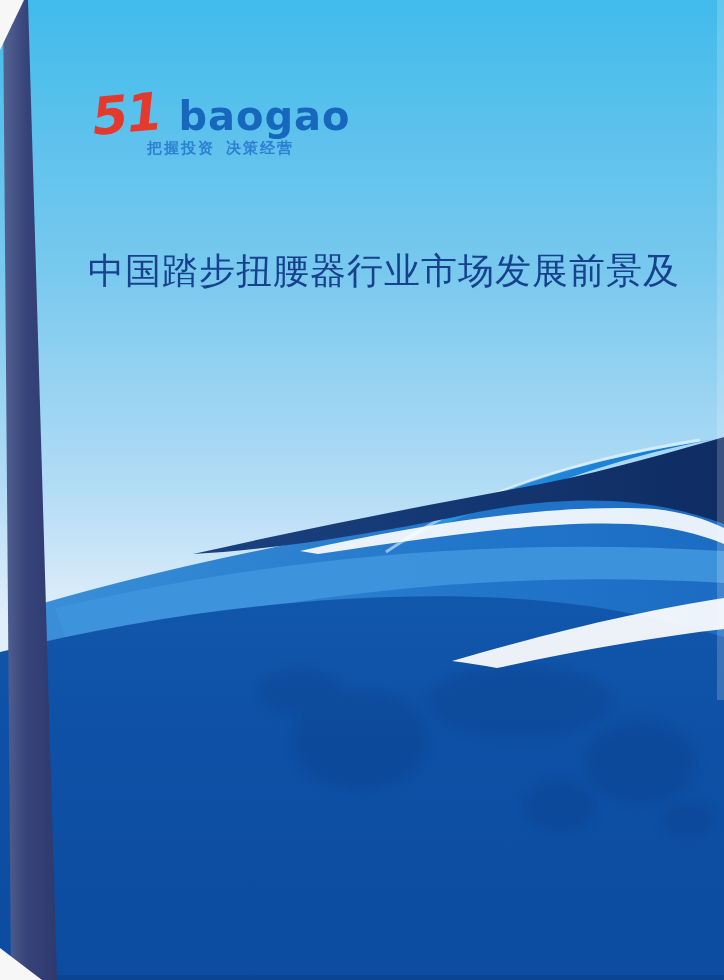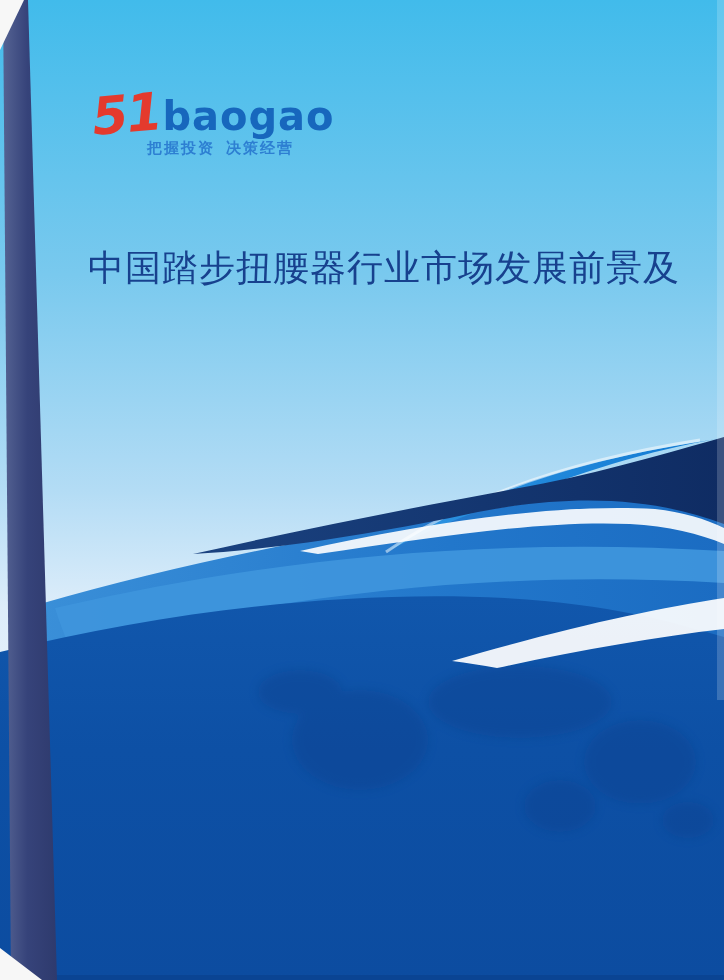--- a/index.html
+++ b/index.html
@@ -22,36 +22,37 @@
     letter-spacing:-2px;
     transform:rotate(-5deg) translateY(2px);
     display:inline-block;
     margin-right:2px;
   }
   .logo-baogao{
     color:var(--logo_blue,#1767bd);
     font-weight:bold;
     font-size:40px;line-height:1;
     letter-spacing:1px;
+    margin-left:16px;
   }
   .tagline{
     position:absolute;left:147px;top:139px;
     color:var(--tagline_blue,#2d7fd2);
     font-weight:bold;
     font-size:15px;
     letter-spacing:2px;
     white-space:nowrap;
     font-family:Liberation Mono, monospace;
   }
   .title{
     position:absolute;left:88px;top:246px;
     margin:0;width:600px;
     color:var(--title_blue,#17418e);
     font-size:36px;font-weight:500;
-    line-height:50px;letter-spacing:1px;font-family:Liberation Mono, monospace;
+    line-height:50px;letter-spacing:1px;
   }
   .title .line{display:block;}
 </style>
 </head>
 <body>
 
 <div class="cover">
 
   <svg class="art" viewBox="0 0 724 980" xmlns="http://www.w3.org/2000/svg">
     <defs>

